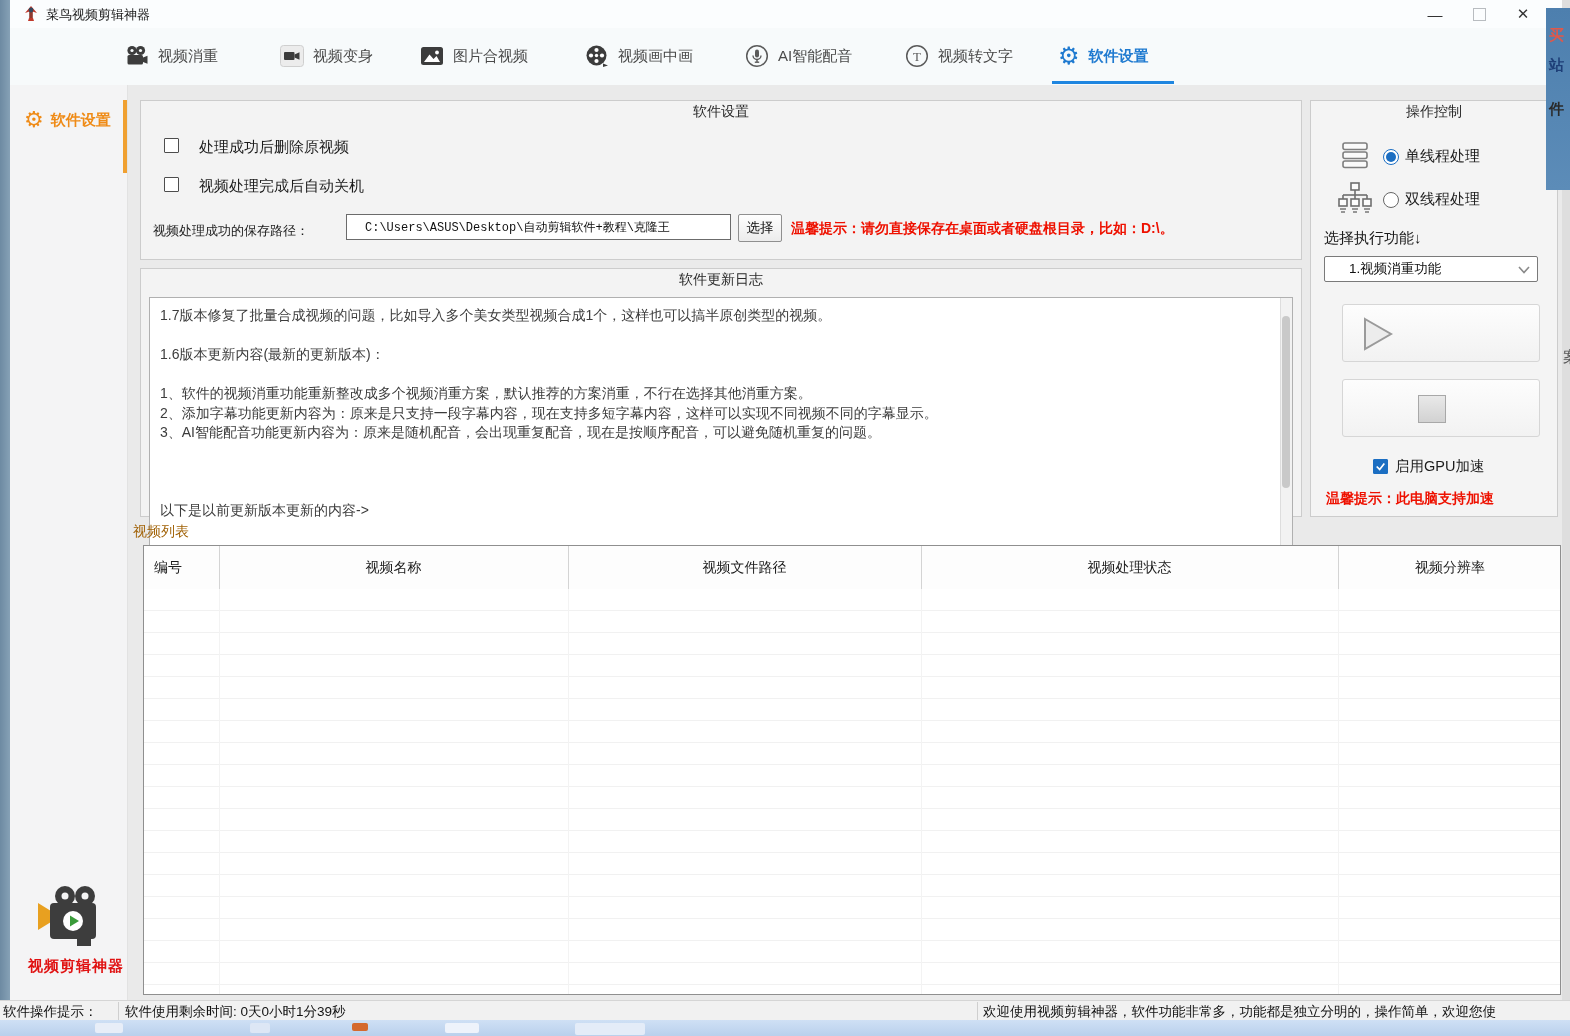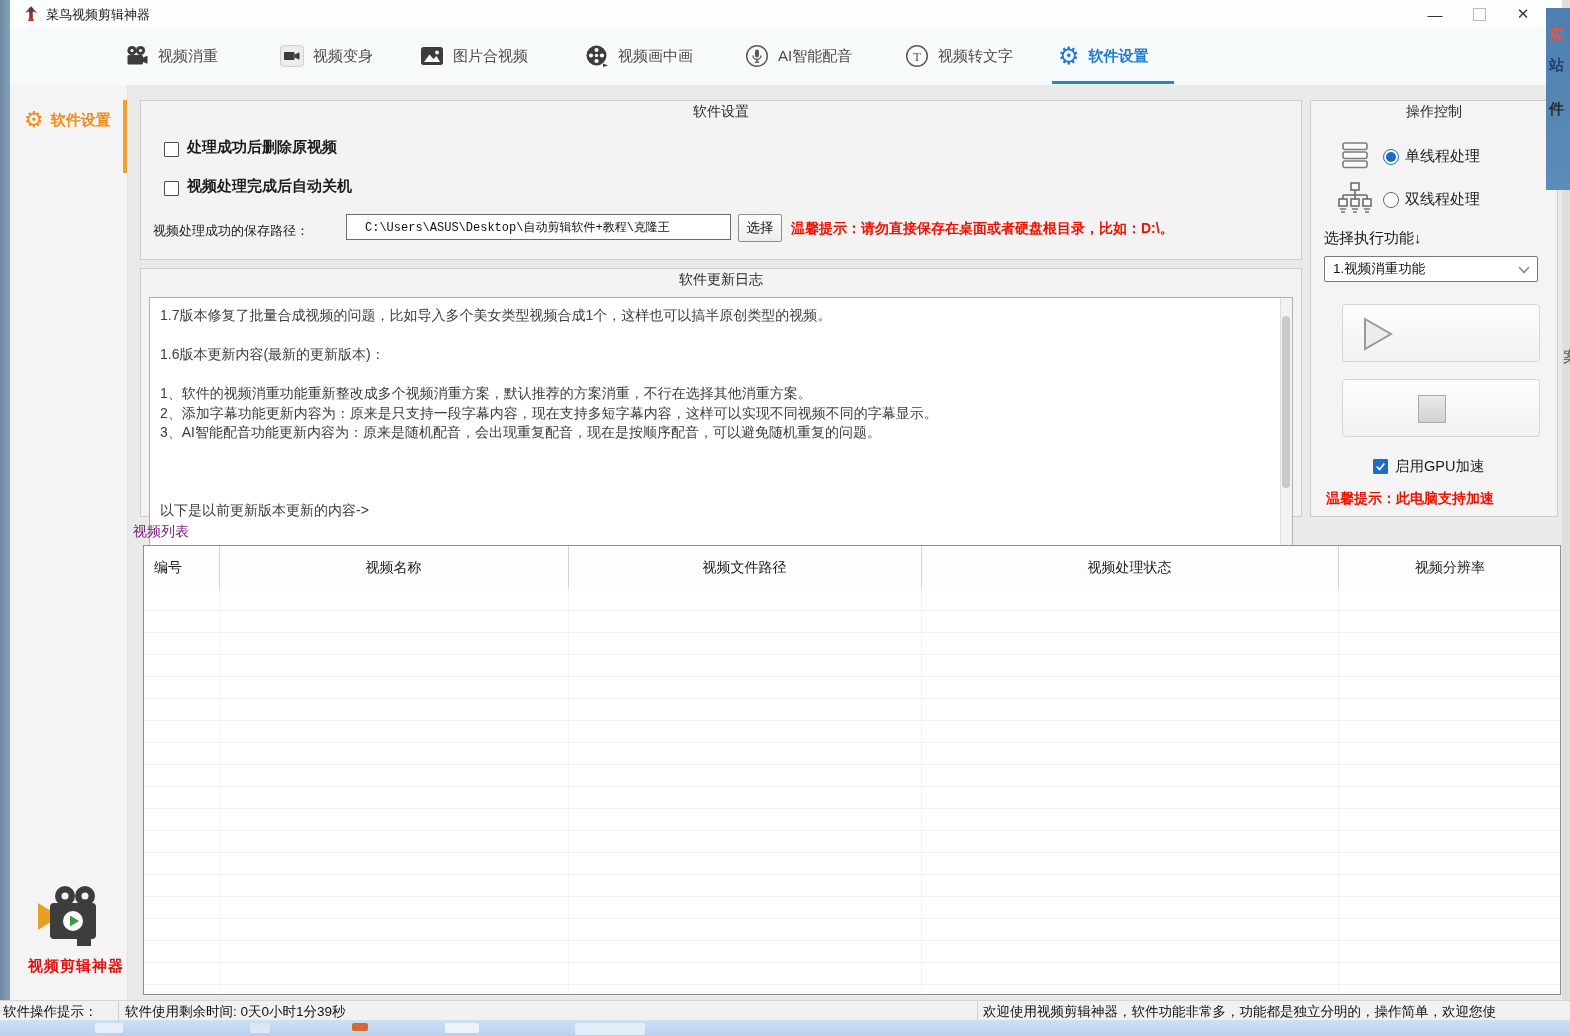--- a/index.html
+++ b/index.html
@@ -35,48 +35,48 @@
   .side-bar-indicator{position:absolute;left:113px;top:15px;width:4px;height:73px;background:#f0a030;}
   .brand-logo{position:absolute;left:25px;top:798px;}
   .brand-text{position:absolute;left:16px;top:872px;width:100px;text-align:center;color:#e01212;font-size:15px;font-weight:bold;letter-spacing:1px;}
   
   .groupbox{position:absolute;background:#f3f3f3;border:1px solid #cccccc;}
   .groupbox .gb-title{position:absolute;left:0;top:2px;width:100%;text-align:center;font-size:14px;color:#2a2a2a;}
   .box-settings{left:130px;top:15px;width:1160px;height:158px;}
   .box-changelog{left:130px;top:183px;width:1160px;height:247px;}
   .box-control{left:1300px;top:15px;width:246px;height:415px;background:#f4f4f4;}
   
-  .cb-row{position:absolute;display:flex;align-items:flex-end;gap:8px;font-size:15px;color:#1c1c1c;font-weight:bold;}
+  .cb-row{position:absolute;display:flex;align-items:flex-start;gap:20px;font-size:15px;color:#1c1c1c;}
   .checkbox{width:15px;height:15px;background:#fff;border:1px solid #4d4d4d;border-radius:1px;box-sizing:border-box;}
   .path-label{position:absolute;left:12px;top:121px;font-size:13px;color:#1c1c1c;}
   .path-input{position:absolute;left:205px;top:113px;width:385px;height:26px;background:#fff;border:1px solid #6b6b6b;box-sizing:border-box;font-family:"Liberation Mono","DejaVu Sans Mono",monospace;font-size:12px;color:#111;display:flex;align-items:center;padding:0 18px;white-space:nowrap;overflow:hidden;}
   .choose-btn{position:absolute;left:597px;top:113px;width:42px;height:26px;background:linear-gradient(180deg,#fefefe,#ececec);border:1px solid #8f8f8f;border-radius:2px;font-size:13.5px;color:#111;display:flex;align-items:center;justify-content:center;}
   .path-warning{position:absolute;left:650px;top:119px;font-size:14px;color:#ee1100;font-weight:bold;white-space:nowrap;}
   
   .log-area{position:absolute;left:8px;top:28px;width:1144px;height:257px;background:#ffffff;border:1px solid #b0b0b0;box-sizing:border-box;overflow:hidden;text-decoration:underline;}
   .log-text{position:absolute;left:10px;top:8px;width:1100px;font-size:14px;line-height:19.5px;color:#3c3c3c;white-space:pre-wrap;}
   .log-scroll{position:absolute;right:0;top:0;width:11px;height:100%;background:#f2f2f2;border-left:1px solid #ddd;}
   .log-thumb{position:absolute;left:1px;top:18px;width:8px;height:172px;background:#c9c9c9;border-radius:4px;}
   
-  .list-label{position:absolute;left:123px;top:438px;font-size:14px;color:#701a75;}
+  .list-label{position:absolute;left:123px;top:438px;font-size:14px;color:#a16207;}
   .vtable{position:absolute;left:133px;top:460px;width:1418px;height:450px;background:#fff;border:1px solid #8f8f8f;box-sizing:border-box;}
   .vhead{position:absolute;left:0;top:0;width:100%;height:43px;background:#fdfdfd;border-bottom:1px solid #c2c2c2;}
   .vth{position:absolute;top:0;height:43px;display:flex;align-items:center;justify-content:center;font-size:14px;color:#1c1c1c;}
   .vth.first{justify-content:flex-start;padding-left:10px;box-sizing:border-box;}
   .vth-div{position:absolute;top:0;width:1px;height:43px;background:#d4d4d4;}
   .vbody{position:absolute;left:0;top:43px;width:100%;height:405px;background:repeating-linear-gradient(180deg,#ffffff 0 21px,#f1f1f1 21px 22px);}
   .vcol-line{position:absolute;top:43px;width:1px;height:405px;background:#f3f3f3;}
   
   .thread-icon{position:absolute;}
   .radio-row{position:absolute;display:flex;align-items:center;gap:6px;font-size:15px;color:#1c1c1c;}
   .radio{width:16px;height:16px;border-radius:50%;background:#fff;border:1px solid #666;box-sizing:border-box;position:relative;}
   .radio.checked{border:1px solid #1b6ec2;}
   .radio.checked::after{content:"";position:absolute;left:2px;top:2px;width:10px;height:10px;border-radius:50%;background:#1b6ec2;}
   .sel-label{position:absolute;left:13px;top:128px;font-size:15px;color:#1c1c1c;}
-  .func-select{position:absolute;left:13px;top:155px;width:214px;height:26px;background:#fff;border:1px solid #7a7a7a;border-radius:2px;box-sizing:border-box;font-size:13.5px;color:#111;display:flex;align-items:center;padding-left:8px;}
+  .func-select{position:absolute;left:13px;top:155px;width:214px;height:26px;background:#fff;border:1px solid #7a7a7a;border-radius:2px;box-sizing:border-box;font-size:13.5px;color:#111;display:flex;align-items:center;padding-left:24px;}
   .sel-chev{position:absolute;right:7px;top:9px;}
   .big-btn{position:absolute;left:31px;width:198px;height:58px;background:linear-gradient(180deg,#fdfdfd,#f2f2f2);border:1px solid #d6d6d6;border-radius:3px;box-sizing:border-box;}
   .btn-play{top:203px;}
   .btn-stop{top:278px;}
   .play-tri{position:absolute;left:20px;top:12px;}
   .stop-sq{position:absolute;left:75px;top:15px;width:26px;height:26px;background:linear-gradient(180deg,#e9e9e9,#d2d2d2);border:1px solid #a8a8a8;}
   .gpu-row{position:absolute;left:62px;top:356px;display:flex;align-items:center;gap:7px;font-size:14.5px;color:#1c1c1c;}
   .checkbox.checked-blue{background:#1b6ec2;border:1px solid #1b6ec2;display:flex;align-items:center;justify-content:center;}
   .gpu-warning{position:absolute;left:15px;top:389px;font-size:14px;color:#ee1100;font-weight:bold;white-space:nowrap;}
   

